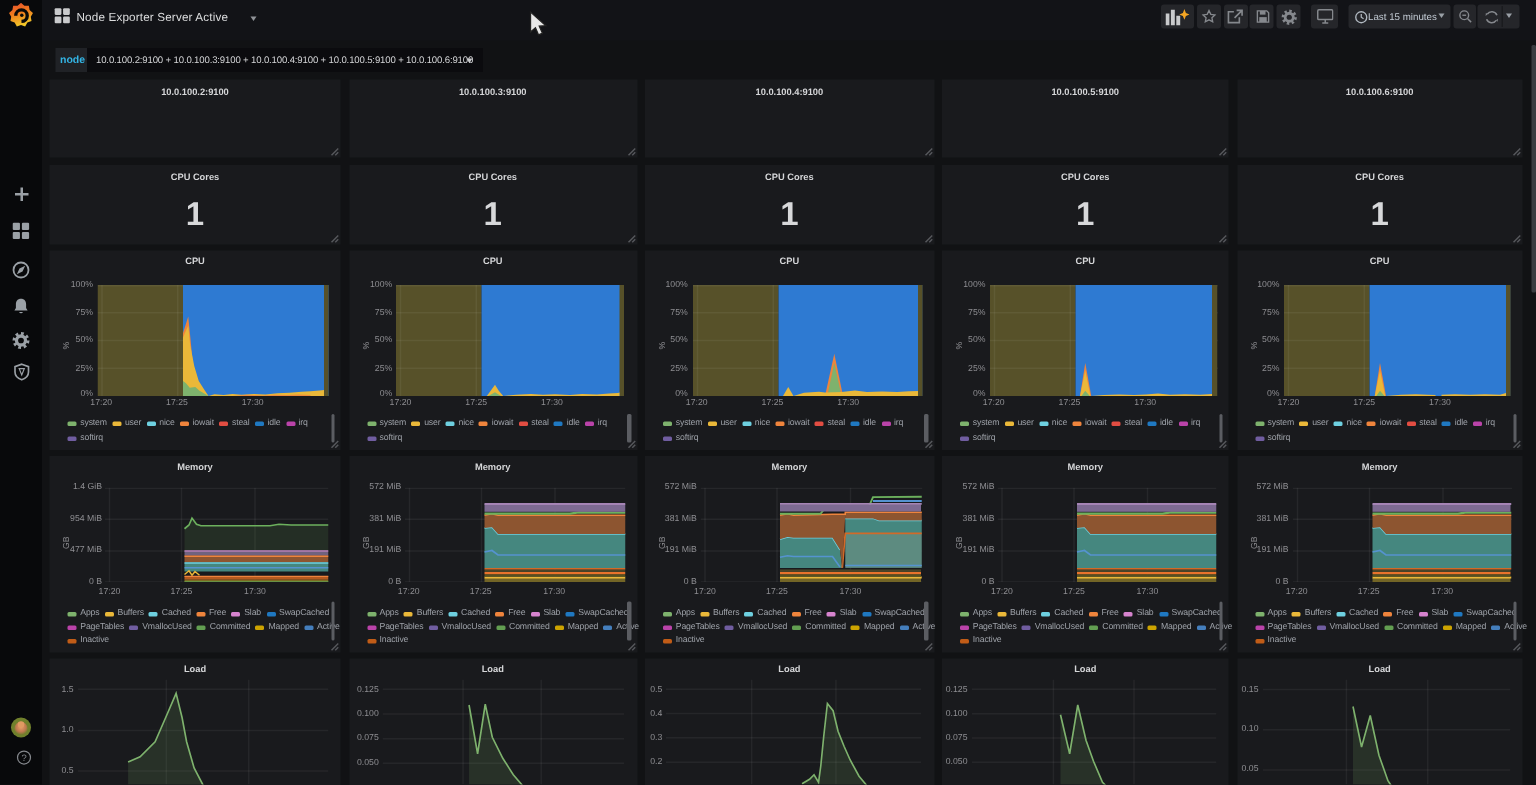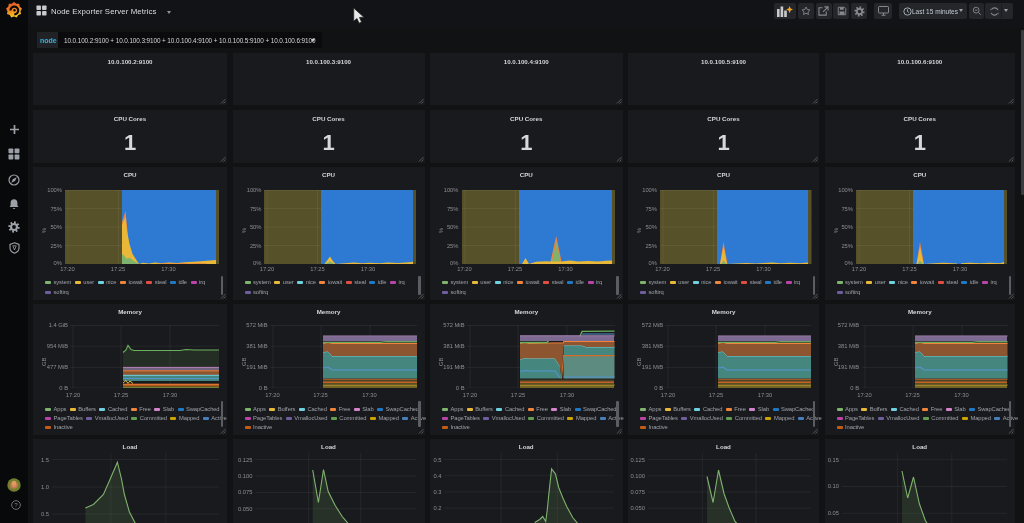--- a/index.html
+++ b/index.html
@@ -69,21 +69,21 @@
     <text x="6" y="8.6" font-size="7.5" fill="#84878c" text-anchor="middle" font-family="Liberation Sans">?</text>
   </svg>
 <svg class="abs" style="left:36px;top:5px" width="11" height="11" viewBox="0 0 12 12">
     <g fill="#c9cacc">
       <rect x="0.5" y="0.5" width="4.9" height="4.9" rx="0.8"></rect>
       <rect x="6.6" y="0.5" width="4.9" height="4.9" rx="0.8"></rect>
       <rect x="0.5" y="6.6" width="4.9" height="4.9" rx="0.8"></rect>
       <rect x="6.6" y="6.6" width="4.9" height="4.9" rx="0.8"></rect>
     </g>
   </svg>
-<div class="abs" style="left:51px;top:6.5px;font-size:7.8px;color:#dcddde;letter-spacing:0.1px">Node Exporter Server Metrics</div>
+<div class="abs" style="left:51px;top:6.5px;font-size:7.8px;color:#dcddde;letter-spacing:0.1px">Node Exporter Server Active</div>
 <div class="abs" style="left:166.5px;top:10.5px;width:0;height:0;border-left:2.5px solid transparent;border-right:2.5px solid transparent;border-top:3px solid #909398"></div>
 <svg class="abs" style="left:352px;top:7px" width="15" height="19" viewBox="0 0 14 18">
 <path d="M1.5 1 L1.5 13.6 L4.6 10.9 L6.6 15.4 L9 14.3 L7 9.9 L11.2 9.6 Z" fill="#e8e8e8" stroke="#222" stroke-width="0.8"></path>
   </svg>
 <div class="btn" style="left:774px;top:3px;width:21.5px;height:16px"></div>
 <svg class="abs" style="left:777px;top:6px" width="16" height="11" viewBox="0 0 16 11">
 <g fill="#c9cacc">
       <rect x="0" y="3" width="2.6" height="8"></rect>
       <rect x="3.6" y="0.5" width="2.6" height="10.5"></rect>
       <rect x="7.2" y="4.5" width="2.6" height="6.5"></rect>

